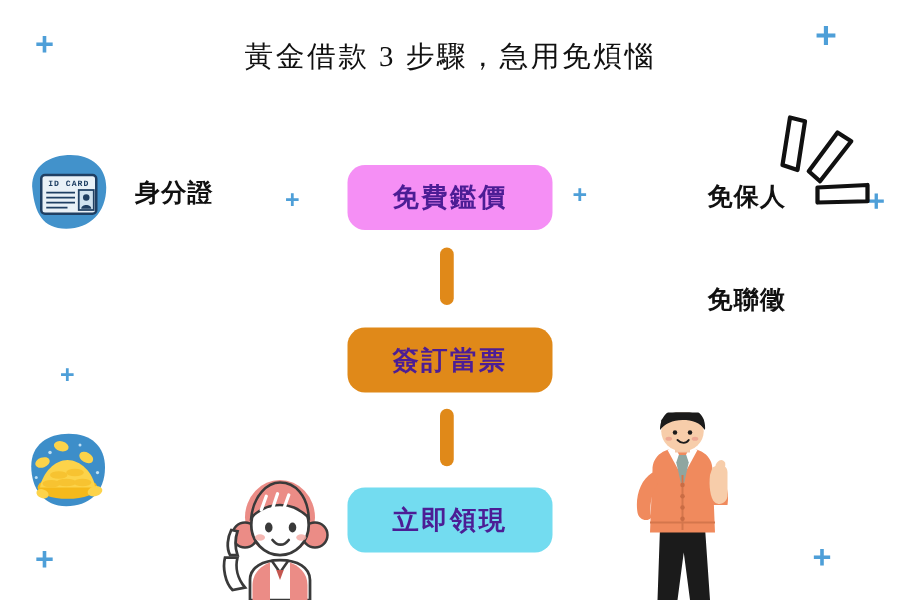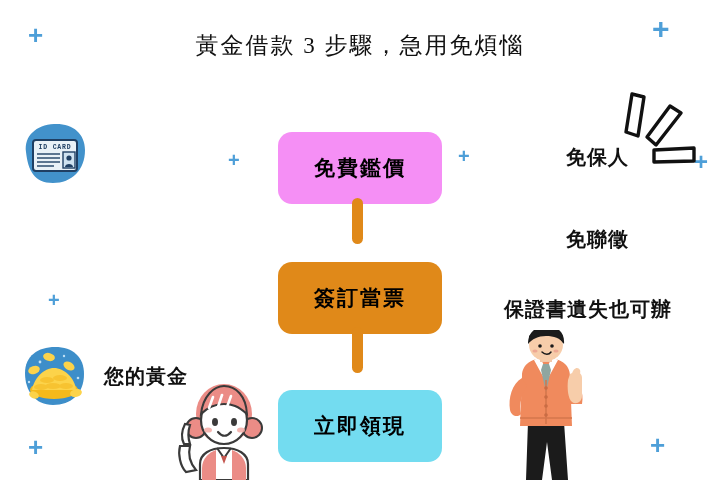--- a/index.html
+++ b/index.html
@@ -33,30 +33,30 @@
     color: #4e9fd8;
     font-weight: 700;
     line-height: 1;
     user-select: none;
   }
 
   
   .step-box {
     position: absolute;
     width: 164px;
-    height: 72px;
+    height: 52px;
     border-radius: 14px;
     display: flex;
     align-items: center;
     justify-content: center;
     font-size: 21px;
     font-weight: 700;
     letter-spacing: 2px;
     font-family: "Liberation Serif", "DejaVu Serif", serif;
-    color: #000000;
+    color: #4c1d95;
   }
   .step-box.s1 { left: 278px; top: 132px; background: #f58ff5; }
   .step-box.s2 { left: 278px; top: 262px; background: #e08919; text-align: right; }
   .step-box.s3 { left: 278px; top: 390px; background: #73dcf0; align-items: center; }
 
   
   .connector {
     position: absolute;
     left: 352px;
     width: 11px;
@@ -154,20 +154,21 @@
         <text x="39" y="31" font-size="6.5" font-family="'Liberation Mono',monospace" font-weight="bold" fill="#1f3f63" text-anchor="middle" letter-spacing="0.8">ID CARD</text>
         <line x1="21" y1="36" x2="44" y2="36" stroke="#1f3f63" stroke-width="1.4"></line>
         <line x1="21" y1="40" x2="44" y2="40" stroke="#1f3f63" stroke-width="1.4"></line>
         <line x1="21" y1="44" x2="44" y2="44" stroke="#1f3f63" stroke-width="1.4"></line>
         <line x1="21" y1="48" x2="38" y2="48" stroke="#1f3f63" stroke-width="1.4"></line>
         <rect x="47" y="34" width="12" height="16" fill="#cfe2f0" stroke="#1f3f63" stroke-width="1.4"></rect>
         <circle cx="53" cy="40" r="2.6" fill="#1f3f63"></circle>
         <path d="M49 49 C49 45 57 45 57 49 Z" fill="#1f3f63"></path>
       </svg>
     </span>
+    <span class="left-label">身分證</span>
   </div>
 
 
   <div class="left-item l3">
     <span class="icon-wrap">
       <svg viewBox="0 0 76 72">
         <path d="M9 33 C9 16 22 7 39 7 C57 7 68 17 68 34 C68 54 55 65 37 65 C19 65 9 51 9 33 Z" fill="#3d8ec9"></path>
         <ellipse cx="38" cy="50" rx="24" ry="9" fill="#f5b91b"></ellipse>
         <path d="M16 50 C18 38 28 28 38 28 C48 28 59 38 60 50 Z" fill="#fcd34a"></path>
         <ellipse cx="31" cy="40" rx="7" ry="3" fill="#f7c331"></ellipse>
@@ -179,26 +180,24 @@
         <ellipse cx="33" cy="17" rx="6" ry="4" fill="#fcd34a" transform="rotate(15 33 17)"></ellipse>
         <ellipse cx="53" cy="26" rx="6" ry="4" fill="#fcd34a" transform="rotate(30 53 26)"></ellipse>
         <ellipse cx="60" cy="53" rx="6" ry="4" fill="#fcd34a" transform="rotate(-15 60 53)"></ellipse>
         <ellipse cx="18" cy="55" rx="5" ry="3.5" fill="#fcd34a" transform="rotate(20 18 55)"></ellipse>
         <circle cx="24" cy="22" r="1.4" fill="#bfe0f5"></circle>
         <circle cx="48" cy="16" r="1.2" fill="#bfe0f5"></circle>
         <circle cx="62" cy="38" r="1.3" fill="#bfe0f5"></circle>
         <circle cx="13" cy="42" r="1.2" fill="#bfe0f5"></circle>
       </svg>
     </span>
-    <span class="left-label">您的黃金</span>
   </div>
 
   <div class="right-label r2">免聯徵</div>
   <div class="right-label r1">免保人</div>
-  <div class="right-label r3">保證書遺失也可辦</div>
 
   <div class="illus marks">
     <svg width="86" height="80" viewBox="0 0 86 80">
       <path d="M18 6 L30 9 L24 48 L12 44 Z" fill="none" stroke="#111" stroke-width="3.4" stroke-linejoin="round"></path>
       <path d="M56 18 L67 25 L42 57 L33 49 Z" fill="none" stroke="#111" stroke-width="3.4" stroke-linejoin="round"></path>
       <path d="M40 62 L80 60 L80 73 L40 74 Z" fill="none" stroke="#111" stroke-width="3.4" stroke-linejoin="round"></path>
     </svg>
   </div>
 
   <div class="illus girl">

